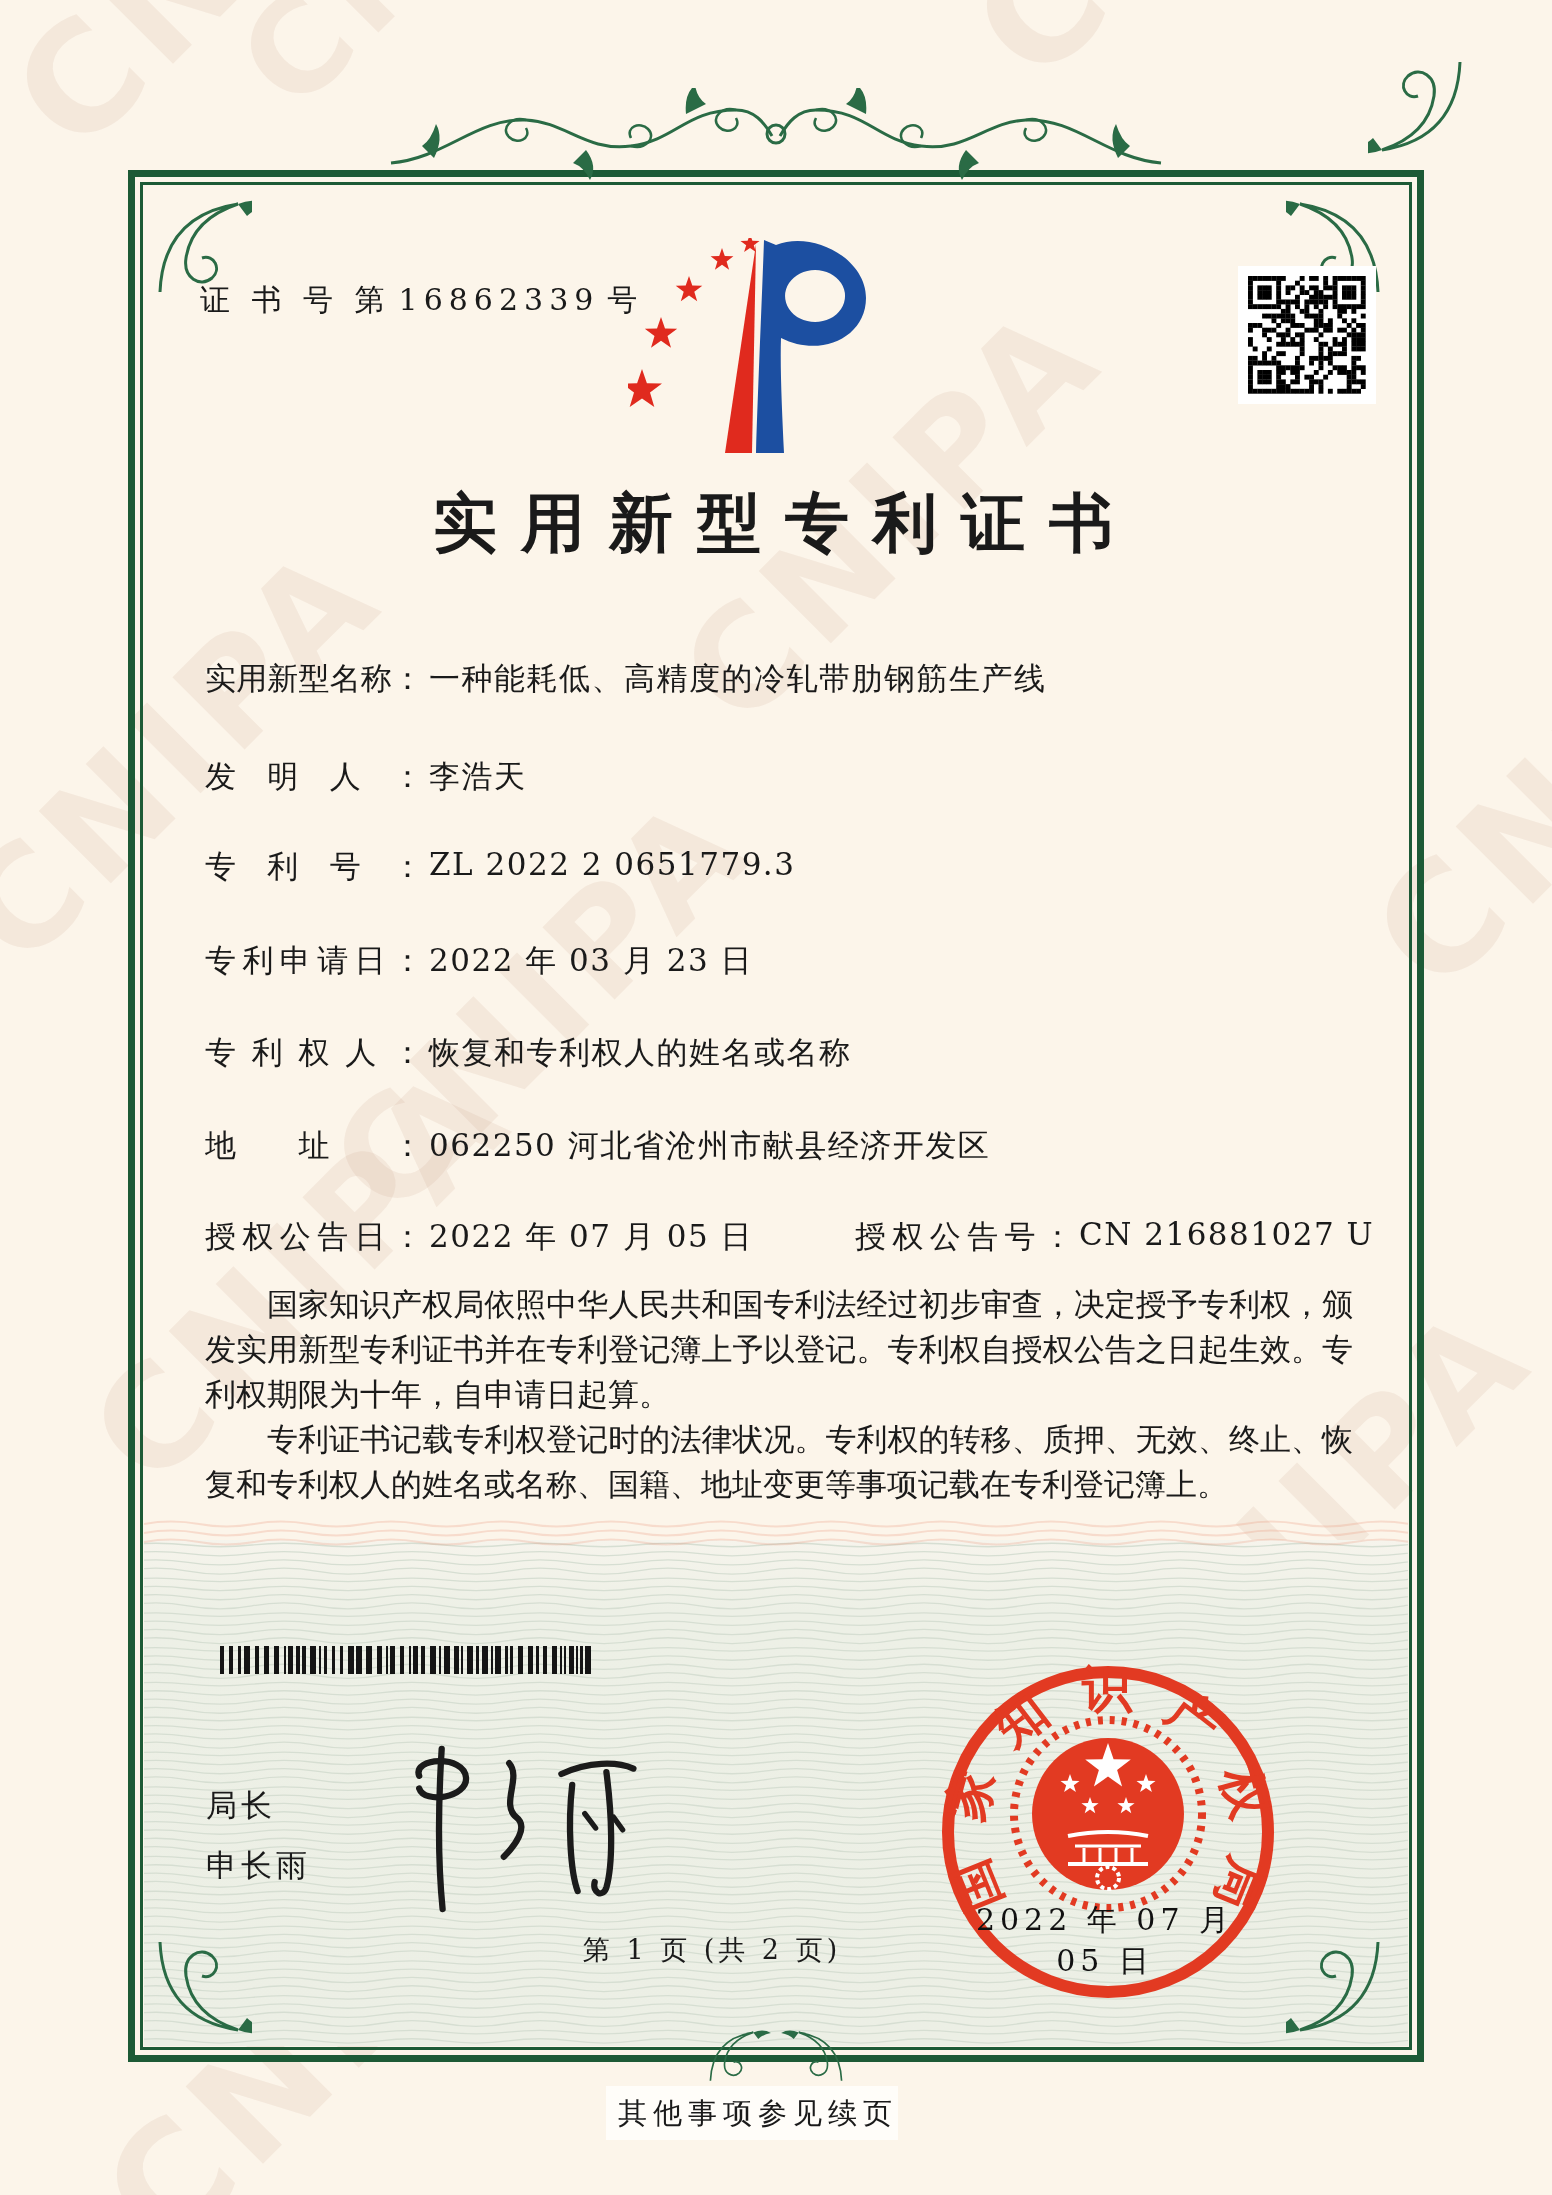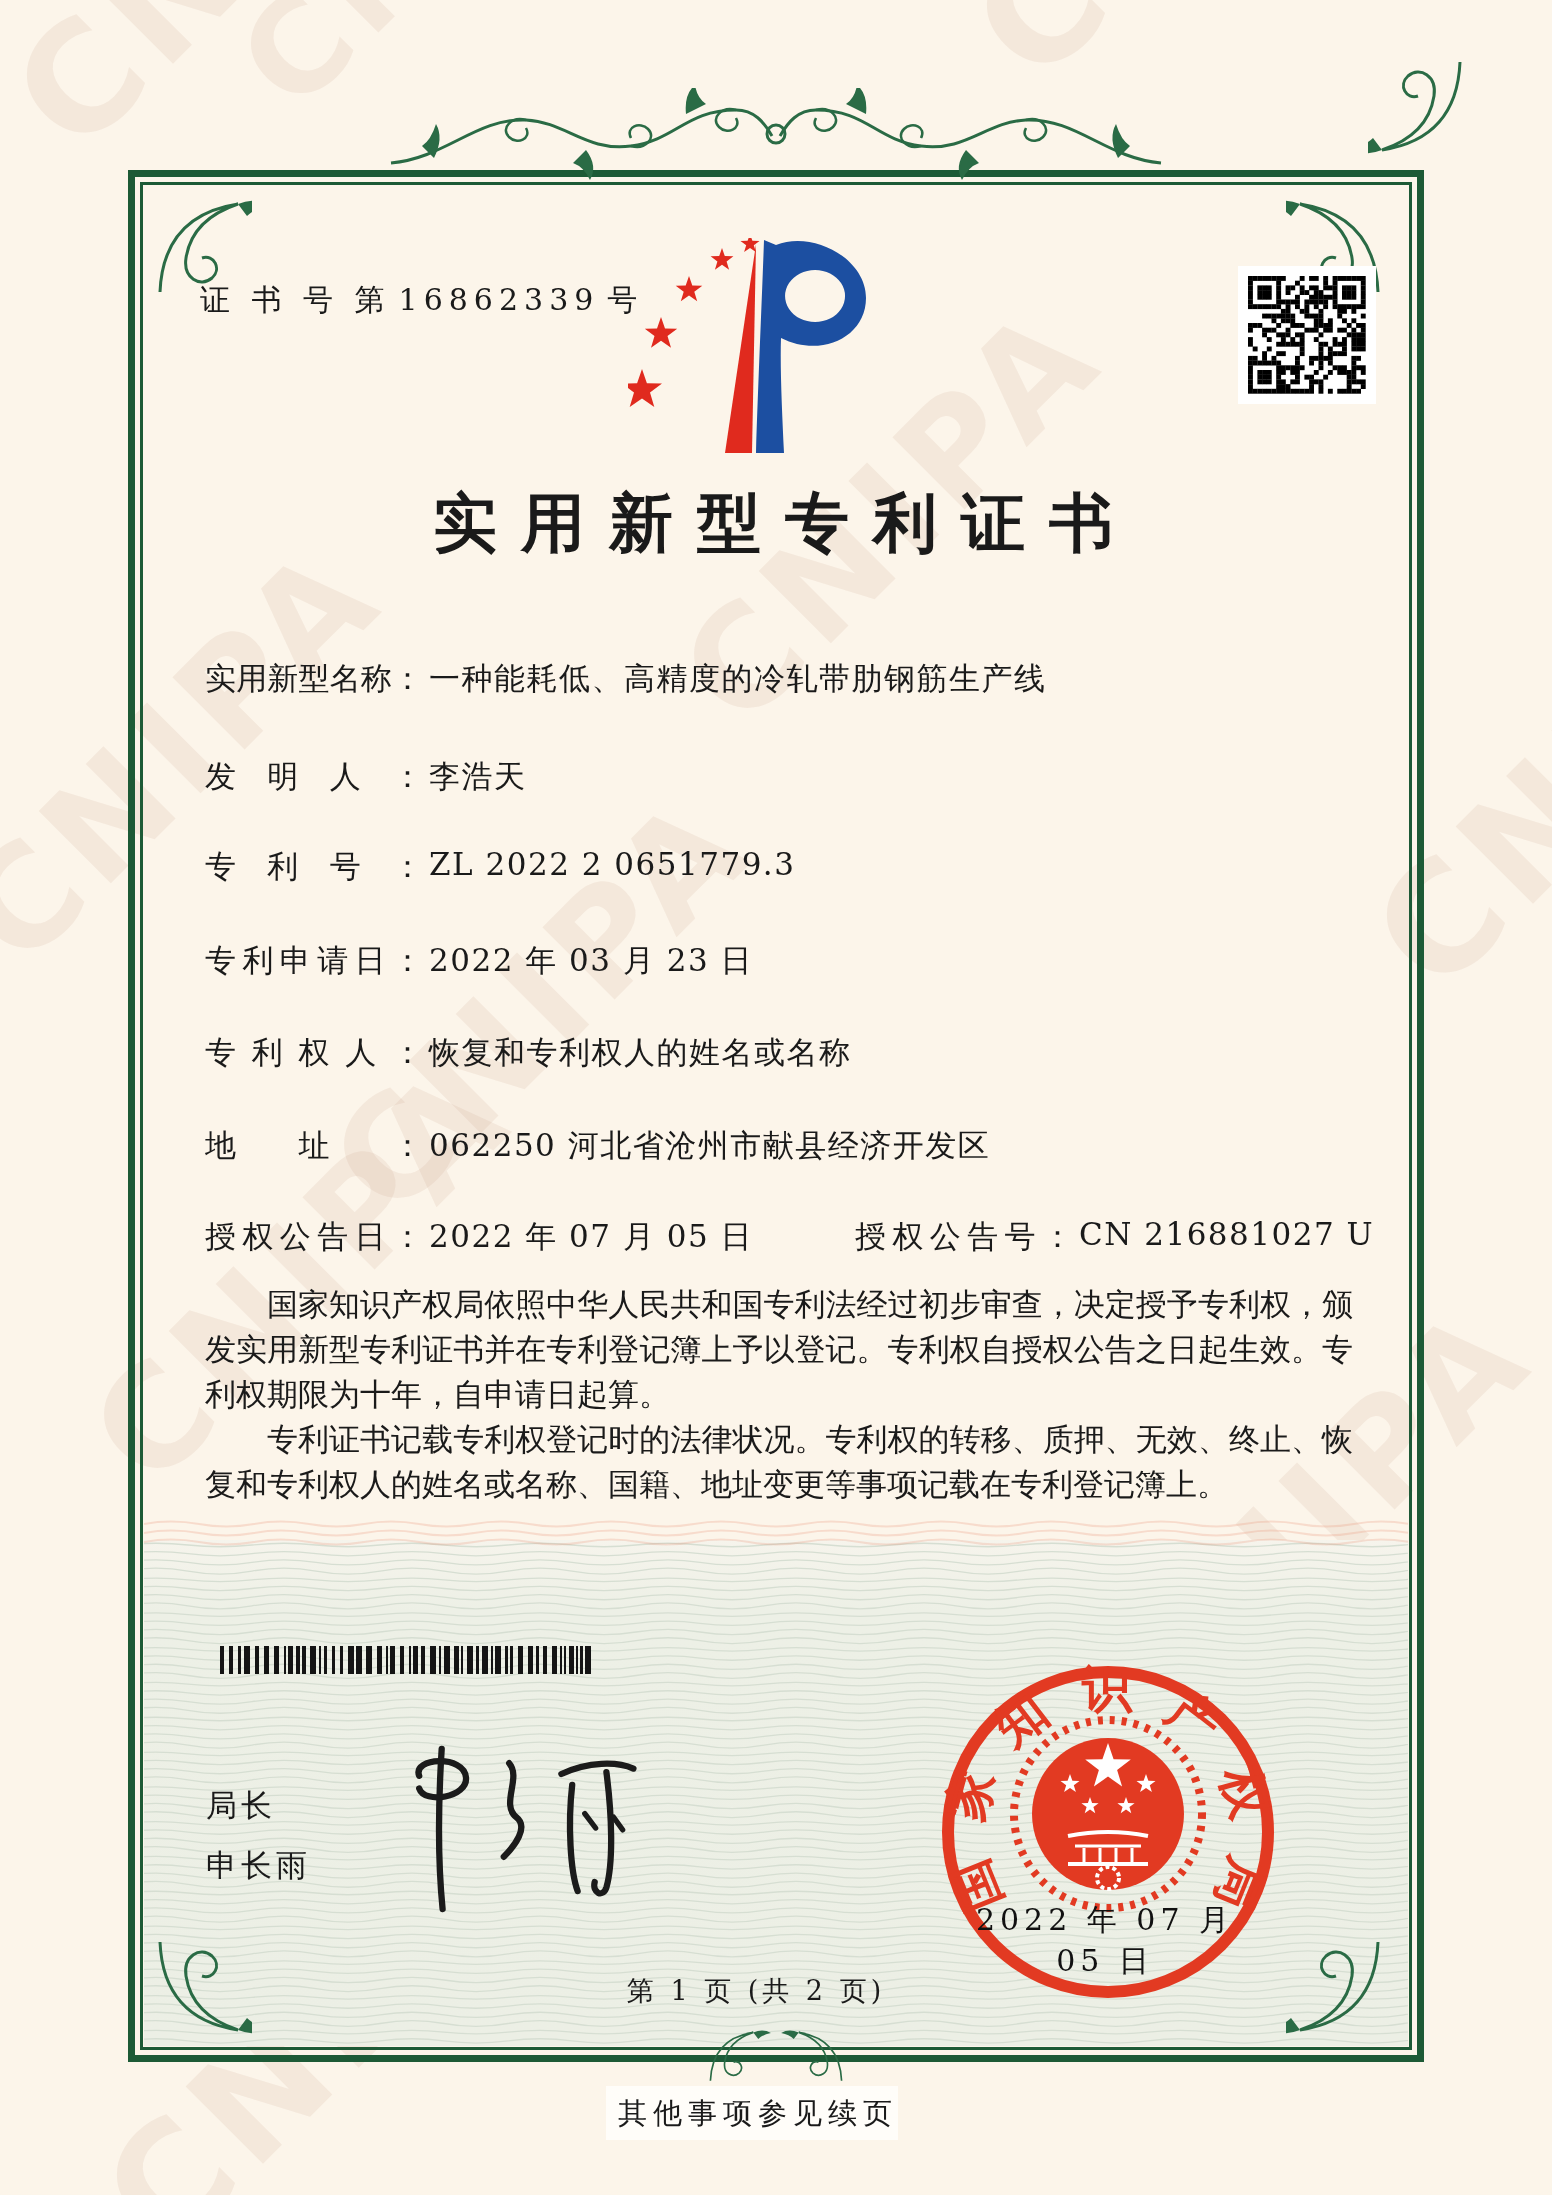--- a/index.html
+++ b/index.html
@@ -37,22 +37,22 @@
            text-align:justify;z-index:3;}
   .bodytxt p{margin:0;text-indent:2em;}
   
   .barcode{position:absolute;left:220px;top:1646px;z-index:3;}
   .officer{position:absolute;left:206px;font-size:31px;letter-spacing:4px;z-index:3;
            font-family:"Liberation Sans","DejaVu Sans",sans-serif;font-weight:500;}
   .signature{position:absolute;left:375px;top:1738px;width:290px;height:180px;z-index:3;}
   .seal{position:absolute;left:918px;top:1640px;width:380px;height:400px;z-index:4;}
   .sealdate{position:absolute;left:950px;top:1900px;width:310px;text-align:center;font-size:30px;
             letter-spacing:5px;z-index:5;color:#111;}
-  .pageinfo{position:absolute;left:144px;top:1973px;width:1136px;text-align:center;font-size:27px;
-            letter-spacing:4px;z-index:3;padding-left:44px;}
+  .pageinfo{position:absolute;left:144px;top:1932px;width:1136px;text-align:center;font-size:27px;
+            letter-spacing:4px;z-index:3;}
   .contnote{position:absolute;left:606px;top:2086px;width:292px;height:54px;background:#fffdf9;
             z-index:3;text-align:right;font-size:29px;line-height:54px;letter-spacing:6px;}
 </style>
 </head>
 <body>
 
 <div class="page">
 
   <div class="wm" style="left:-20px;top:60px;font-size:150px;">CNIPA</div>
   <div class="wm" style="left:210px;top:30px;font-size:130px;">CNIPA</div>

